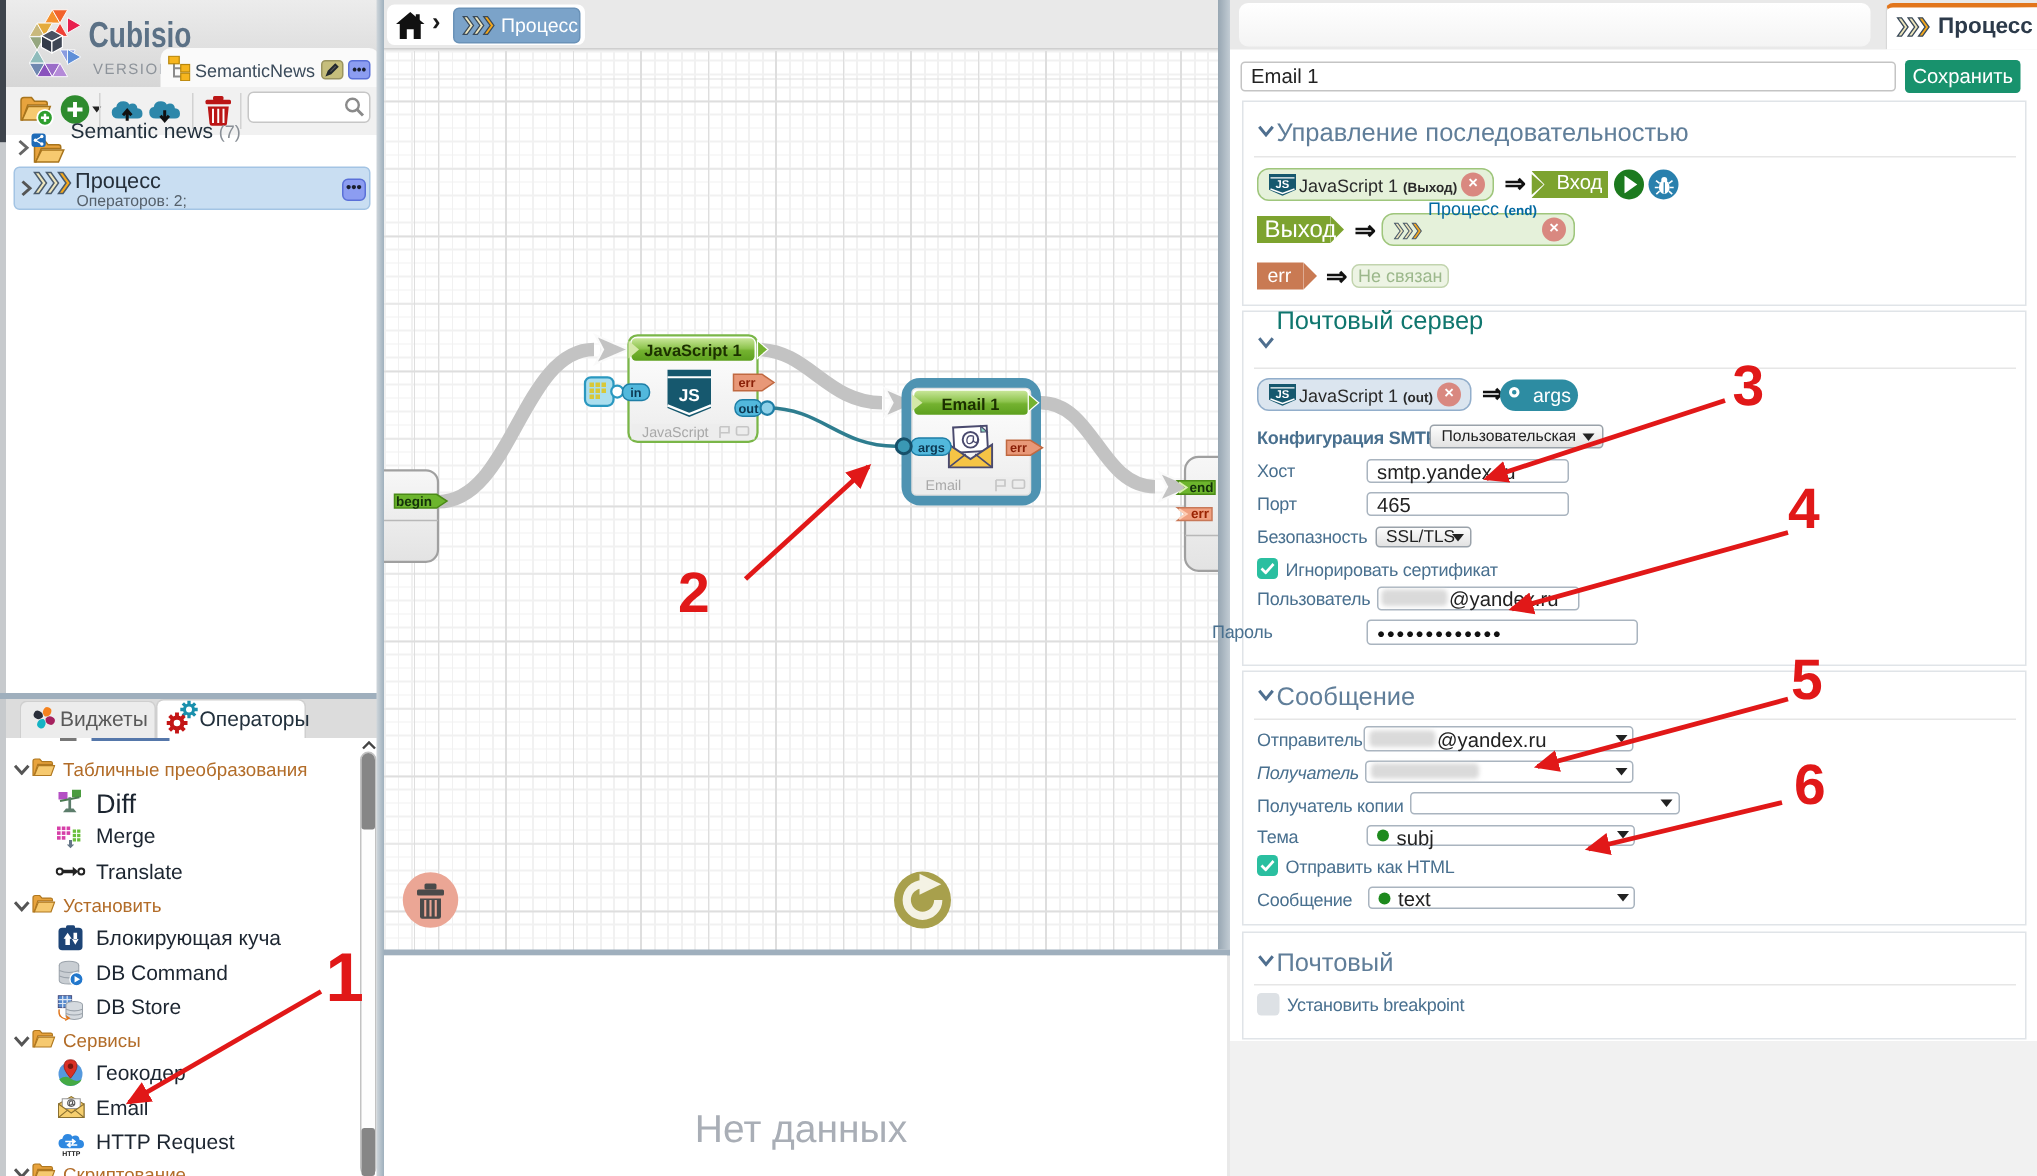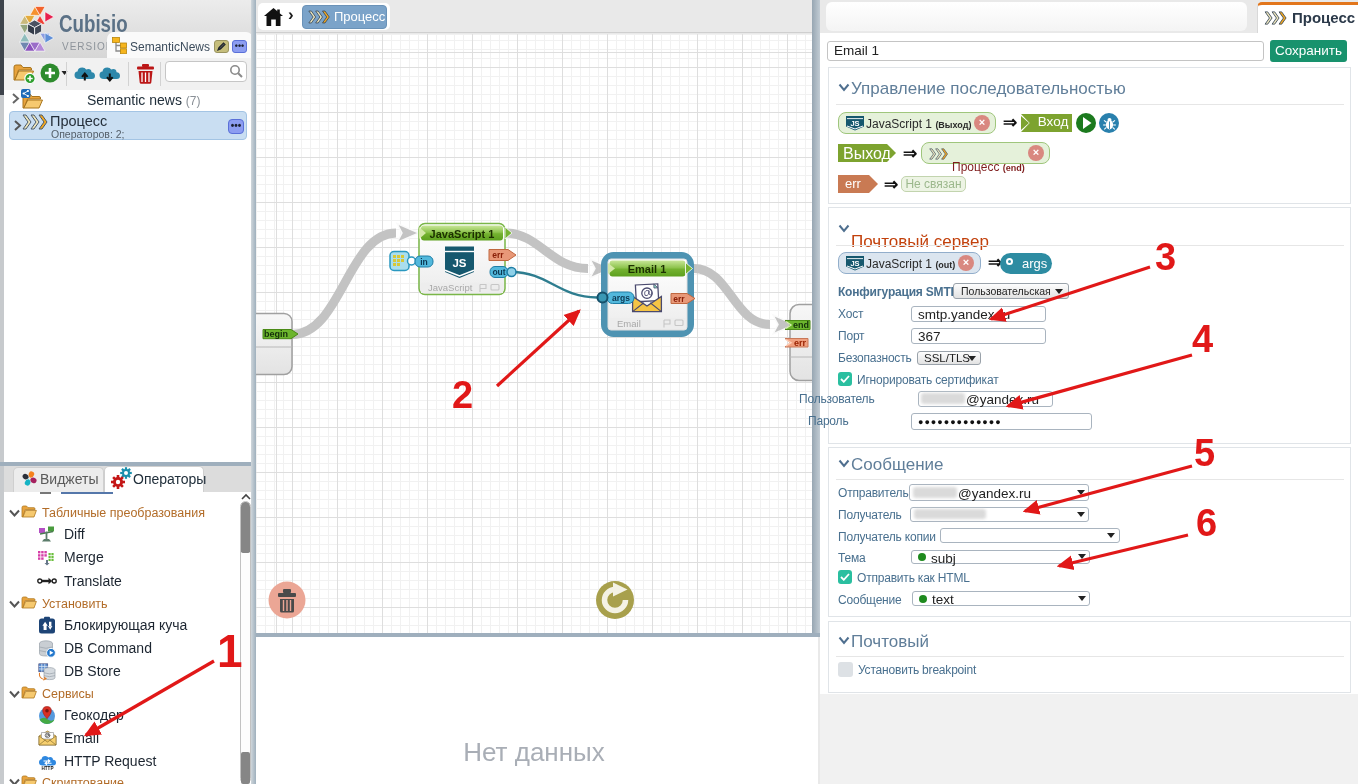--- a/index.html
+++ b/index.html
@@ -100,21 +100,21 @@
   </svg>
 <svg class="abs" id="sharefolder" style="left:19px;top:88px;" width="25" height="21" viewBox="0 0 25 21">
   <path d="M4 8 Q4 6 6 6 L11 6 L13 8.5 L20 8.5 Q21.5 8.5 21.5 10 L21.5 11 L8.5 11 L5 20 L4 20 Z" fill="#e8a33d" stroke="#a8741c" stroke-width="1"></path>
   <path d="M8.8 12 L23.5 12 L20 20 L4.8 20 Z" fill="#f6c96f" stroke="#a8741c" stroke-width="1"></path>
   <rect x="2" y="1" width="9.5" height="9" rx="2" fill="#1e6bb8"></rect>
   <circle cx="4.6" cy="5.5" r="1.1" fill="#fff"></circle>
     <circle cx="8.9" cy="3" r="1.1" fill="#fff"></circle>
     <circle cx="8.9" cy="8" r="1.1" fill="#fff"></circle>
   <path d="M4.6 5.5 L8.9 3 M4.6 5.5 L8.9 8" stroke="#fff" stroke-width="0.9"></path>
 </svg>
-<div class="abs" style="left:47px;top:92px;font-size:14px;color:#22303c;margin-left:40px;">Semantic news <span style="color:#8a9097;font-size:12px;">(7)</span></div>
+<div class="abs" style="left:47px;top:79px;font-size:14px;color:#22303c;">Semantic news <span style="color:#8a9097;font-size:12px;">(7)</span></div>
 
 <div class="abs" style="left:9px;top:111px;width:238px;height:29px;background:#c9def2;border:1px solid #a3c4e4;border-radius:4px;"></div>
 <svg class="abs" style="left:13px;top:120px;" width="9" height="11" viewBox="0 0 9 11">
     <path d="M2 1 L7 5.5 L2 10" fill="none" stroke="#555" stroke-width="2"></path>
   </svg>
 <svg class="abs" id="chev-row" style="left:22px;top:114px;" width="27" height="16" viewBox="0 0 27 16">
   <g stroke="#4a5a6a" stroke-width="1">
     <path d="M1,1 L4,1 L9,8 L4,15 L1,15 L6,8 Z" fill="#ede5bc"></path>
     <path d="M9,1 L12,1 L17,8 L12,15 L9,15 L14,8 Z" fill="#ede5bc"></path>
     <path d="M17,1 L20,1 L25,8 L20,15 L17,15 L22,8 Z" fill="#f5a81c"></path>
@@ -174,21 +174,21 @@
     </svg>
   <div class="abs" style="left:36px;top:14px;font-size:12.5px;color:#b26c28;margin-left:2px;">Табличные преобразования</div>
 
   <svg class="abs" style="left:33px;top:34px;" width="19" height="17" viewBox="0 0 19 17">
       <rect x="2" y="2" width="6" height="5" fill="#b44fc4"></rect>
       <rect x="11" y="0.5" width="6" height="5" fill="#4a9c3f"></rect>
       <path d="M3 8 L16 5.5" stroke="#4a7a50" stroke-width="1.4"></path>
       <rect x="8.6" y="5.5" width="1.8" height="8" fill="#5c7d6b"></rect>
       <path d="M5 15.5 L14 15.5 L12 13 L7 13 Z" fill="#5c7d6b"></path>
     </svg>
-  <div class="abs" style="left:60px;top:34px;font-size:14px;color:#1c2530;">Diff</div>
+  <div class="abs" style="left:60px;top:34px;font-size:18px;color:#1c2530;">Diff</div>
 
   <svg class="abs" style="left:33px;top:58px;" width="19" height="16" viewBox="0 0 19 16">
       <g fill="#d63fa8">
         <rect x="1" y="1" width="2.4" height="2.4"></rect>
         <rect x="4.2" y="1" width="2.4" height="2.4"></rect>
         <rect x="7.4" y="1" width="2.4" height="2.4"></rect>
         <rect x="1" y="4.2" width="2.4" height="2.4"></rect>
         <rect x="4.2" y="4.2" width="2.4" height="2.4"></rect>
         <rect x="7.4" y="4.2" width="2.4" height="2.4"></rect>
         <rect x="1" y="7.4" width="2.4" height="2.4"></rect>
@@ -524,35 +524,35 @@
   <div class="abs" style="left:843px;top:145px;font-size:16px;color:#fff;">Выход</div>
   <div class="abs" style="left:903px;top:143px;font-size:17px;font-weight:bold;color:#111;">⇒</div>
   <div class="abs" style="left:921px;top:142px;width:129px;height:22px;background:#e5f1da;border:1px solid #9fc67c;border-radius:8px;"></div>
   <svg class="abs" style="left:929px;top:148px;" width="20" height="12" viewBox="0 0 27 16">
       <g stroke="#4a5a6a" stroke-width="1">
         <path d="M1,1 L4,1 L9,8 L4,15 L1,15 L6,8 Z" fill="#ede5bc"></path>
         <path d="M9,1 L12,1 L17,8 L12,15 L9,15 L14,8 Z" fill="#ede5bc"></path>
         <path d="M17,1 L20,1 L25,8 L20,15 L17,15 L22,8 Z" fill="#f5a81c"></path>
       </g>
     </svg>
-  <div class="abs" style="left:952px;top:160px;font-size:12px;color:#7f1d1d;">Процесс <span style="font-size:9px;font-weight:bold;">(end)</span></div>
+  <div class="abs" style="left:952px;top:132px;font-size:12px;color:#0369a1;">Процесс <span style="font-size:9px;font-weight:bold;">(end)</span></div>
   <div class="abs" style="left:1028px;top:145px;width:16px;height:16px;border-radius:50%;background:#d98880;color:#fff;font-size:11px;font-weight:bold;text-align:center;line-height:15px;">×</div>
 
   <div class="abs" style="left:838px;top:175px;width:31px;height:18px;background:#c97a53;"></div>
   <svg class="abs" style="left:869px;top:175px;" width="9" height="18" viewBox="0 0 9 18">
       <path d="M0 0 L9 9 L0 18 Z" fill="#c97a53"></path>
     </svg>
   <div class="abs" style="left:845px;top:176px;font-size:13px;color:#fff;">err</div>
   <div class="abs" style="left:884px;top:174px;font-size:17px;font-weight:bold;color:#111;">⇒</div>
   <div class="abs" style="left:901px;top:176px;width:65px;height:16px;background:#edf4e4;border:1px solid #c2d4ae;border-radius:5px;font-size:12px;color:#9cb88c;text-align:center;line-height:15px;">Не связан</div>
 
   <svg class="abs" style="left:838px;top:224px;" width="12" height="9" viewBox="0 0 12 9">
       <path d="M1.5 1.5 L6 7 L10.5 1.5" fill="none" stroke="#4f6f8f" stroke-width="2"></path>
     </svg>
-  <div class="abs" style="left:851px;top:232px;font-size:17px;color:#c2410c;">Почтовый сервер</div>
+  <div class="abs" style="left:851px;top:204px;font-size:17px;color:#0f766e;">Почтовый сервер</div>
   <div class="abs" style="left:836px;top:245px;width:508px;height:1px;background:#e6e6e6;"></div>
 
   <div class="abs" style="left:838px;top:252px;width:143px;height:22px;background:#dbe5ef;border:1px solid #92aecb;border-radius:8px;"></div>
   <svg class="abs" style="left:845px;top:255px;" width="20" height="16" viewBox="0 0 20 16">
       <path d="M1 1 L19 1 L19 11.5 L10 15.5 L1 11.5 Z" fill="#16586e"></path>
       <path d="M2 3.6 L18 3.6" stroke="#fff" stroke-width="0.9"></path>
       <path d="M2 11 L10 14 L18 11" fill="none" stroke="#fff" stroke-width="1"></path>
       <text x="10" y="10.5" font-size="7.5" font-weight="bold" fill="#fff" text-anchor="middle" font-family="Liberation Sans">JS</text>
     </svg>
   <div class="abs" style="left:866px;top:257px;font-size:12px;color:#2a2a2a;">JavaScript 1 <span style="font-size:9px;font-weight:bold;">(out)</span></div>
@@ -563,53 +563,53 @@
   <div class="abs" style="left:1022px;top:256px;font-size:13px;color:#fff;">args</div>
 
   <div class="abs lbl" style="left:838px;top:285px;font-weight:bold;">Конфигурация SMTP</div>
   <div class="abs" style="left:953px;top:283px;width:116px;height:16px;background:linear-gradient(#fdfdfd,#e2e2e2);border:1px solid #9aa2aa;border-radius:3px;font-size:10.5px;color:#222;line-height:15px;padding-left:7px;">Пользовательская</div>
   <div class="abs" style="left:1055px;top:289px;width:0;height:0;border-left:4px solid transparent;border-right:4px solid transparent;border-top:5px solid #222;"></div>
 
   <div class="abs lbl" style="left:838px;top:307px;">Хост</div>
   <div class="abs" style="left:911px;top:306px;width:135px;height:16px;background:#fff;border:1px solid #a9b4bf;border-radius:3px;font-size:13.5px;color:#222;line-height:15px;padding-left:6px;">smtp.yandex.ru</div>
 
   <div class="abs lbl" style="left:838px;top:329px;">Порт</div>
-  <div class="abs" style="left:911px;top:327.5px;width:135px;height:16px;background:#fff;border:1px solid #a9b4bf;border-radius:3px;font-size:13.5px;color:#222;line-height:15px;padding-left:6px;">367</div>
+  <div class="abs" style="left:911px;top:327.5px;width:135px;height:16px;background:#fff;border:1px solid #a9b4bf;border-radius:3px;font-size:13.5px;color:#222;line-height:15px;padding-left:6px;">465</div>
 
   <div class="abs lbl" style="left:838px;top:351px;">Безопазность</div>
   <div class="abs" style="left:917px;top:350.5px;width:64px;height:14px;background:linear-gradient(#fdfdfd,#e2e2e2);border:1px solid #9aa2aa;border-radius:3px;font-size:11.5px;color:#222;line-height:13px;padding-left:6px;">SSL/TLS</div>
   <div class="abs" style="left:968px;top:356px;width:0;height:0;border-left:4px solid transparent;border-right:4px solid transparent;border-top:5px solid #222;"></div>
 
   <div class="abs" style="left:838px;top:372px;width:14px;height:14px;border-radius:3px;background:#2abfa0;"></div>
   <svg class="abs" style="left:840px;top:375px;" width="10" height="8" viewBox="0 0 10 8">
       <path d="M1 4 L3.8 6.8 L9 1" fill="none" stroke="#fff" stroke-width="1.8"></path>
     </svg>
   <div class="abs lbl" style="left:857px;top:373px;">Игнорировать сертификат</div>
 
-  <div class="abs lbl" style="left:799px;top:392px;">Пользователь</div>
+  <div class="abs lbl" style="left:838px;top:392px;">Пользователь</div>
   <div class="abs" style="left:918px;top:390.5px;width:135px;height:16px;background:#fff;border:1px solid #a9b4bf;border-radius:3px;"></div>
   <div class="abs" style="left:921px;top:393px;width:44px;height:11px;background:#dadada;border-radius:3px;filter:blur(1.5px);"></div>
   <div class="abs" style="left:966px;top:392px;font-size:13.5px;color:#222;">@yandex.ru</div>
 
   <div class="abs lbl" style="left:808px;top:414px;">Пароль</div>
   <div class="abs" style="left:911px;top:413px;width:181px;height:16.5px;background:#fff;border:1px solid #a9b4bf;border-radius:3px;font-size:9px;letter-spacing:1px;color:#111;line-height:16px;padding-left:6px;">●●●●●●●●●●●●●</div>
 
   <svg class="abs" style="left:838px;top:459px;" width="12" height="9" viewBox="0 0 12 9">
       <path d="M1.5 1.5 L6 7 L10.5 1.5" fill="none" stroke="#4f6f8f" stroke-width="2"></path>
     </svg>
   <div class="abs" style="left:851px;top:455px;font-size:17px;color:#607e99;">Сообщение</div>
   <div class="abs" style="left:836px;top:479px;width:508px;height:1px;background:#e6e6e6;"></div>
 
   <div class="abs lbl" style="left:838px;top:486px;">Отправитель</div>
   <div class="abs" style="left:909px;top:484px;width:180px;height:16.5px;background:#fff;border:1px solid #a9b4bf;border-radius:3px;"></div>
   <div class="abs" style="left:913px;top:487px;width:44px;height:11px;background:#dadada;border-radius:3px;filter:blur(1.5px);"></div>
   <div class="abs" style="left:958px;top:486px;font-size:13.5px;color:#222;">@yandex.ru</div>
   <div class="abs" style="left:1077px;top:490px;width:0;height:0;border-left:4px solid transparent;border-right:4px solid transparent;border-top:5px solid #222;"></div>
 
-  <div class="abs lbl" style="left:838px;top:508px;">Получатель</div>
+  <div class="abs lbl" style="left:838px;top:508px;font-style:italic;">Получатель</div>
   <div class="abs" style="left:910px;top:506.5px;width:179px;height:15.5px;background:#fff;border:1px solid #a9b4bf;border-radius:3px;"></div>
   <div class="abs" style="left:914px;top:509px;width:72px;height:10px;background:#dadada;border-radius:3px;filter:blur(1.5px);"></div>
   <div class="abs" style="left:1077px;top:512px;width:0;height:0;border-left:4px solid transparent;border-right:4px solid transparent;border-top:5px solid #222;"></div>
 
   <div class="abs lbl" style="left:838px;top:530px;">Получатель копии</div>
   <div class="abs" style="left:940px;top:528px;width:180px;height:14.5px;background:#fff;border:1px solid #a9b4bf;border-radius:3px;"></div>
   <div class="abs" style="left:1107px;top:533px;width:0;height:0;border-left:4px solid transparent;border-right:4px solid transparent;border-top:5px solid #222;"></div>
 
   <div class="abs lbl" style="left:838px;top:551px;">Тема</div>
   <div class="abs" style="left:911px;top:549.5px;width:179px;height:14.5px;background:#fff;border:1px solid #a9b4bf;border-radius:3px;"></div>

